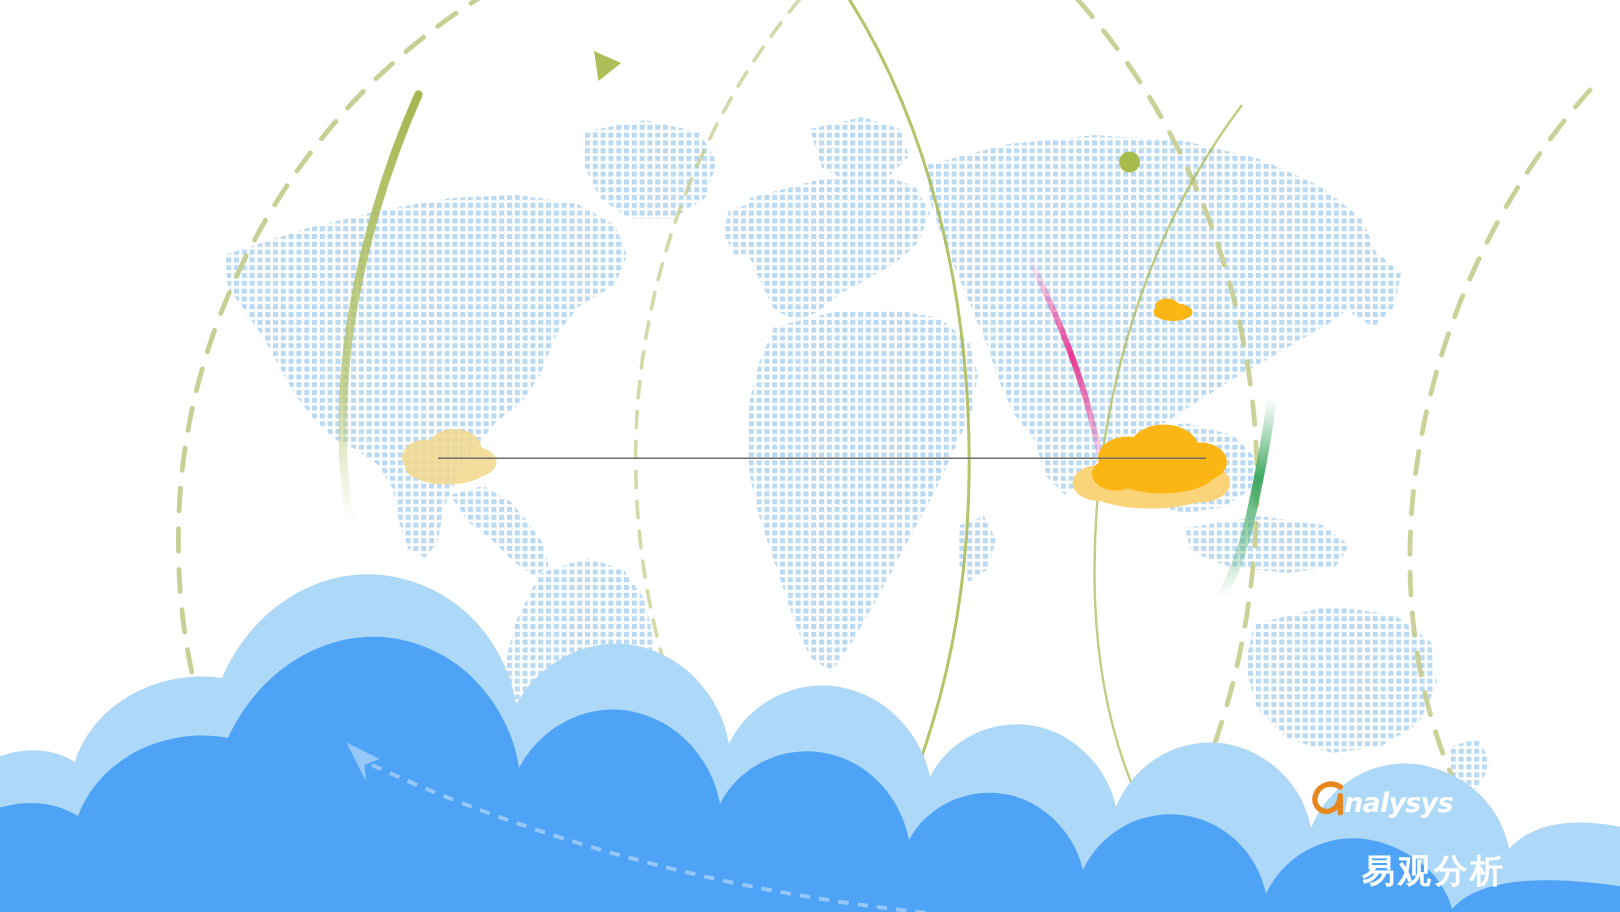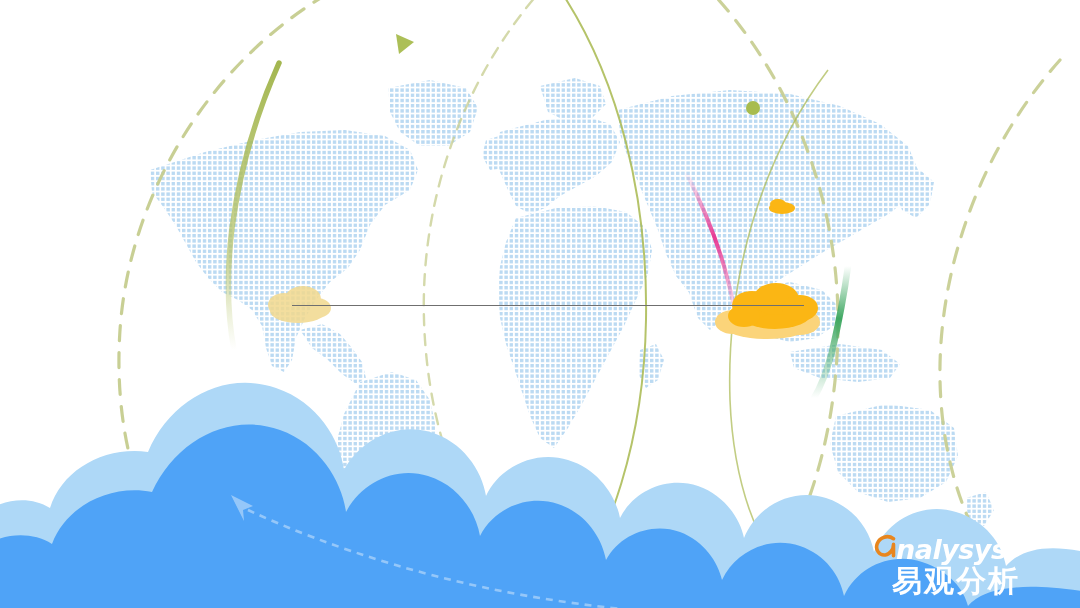--- a/index.html
+++ b/index.html
@@ -67,21 +67,21 @@
     bottom: 14px;
     z-index: 60;
     text-align: center;
     width: 190px;
   }
   #logo-wordmark {
     display: block;
     font-family: "DejaVu Sans", sans-serif;
     font-weight: 700;
     font-style: italic;
-    font-size: 27px;
+    font-size: 18px;
     line-height: 28px;
     color: #ffffff;
     letter-spacing: -0.5px;
     position: relative;
     height: 30px;
   }
   #logo-a-mark {
     position: absolute;
     left: 22px;
     top: -3px;
@@ -90,25 +90,25 @@
   }
   #logo-word-rest {
     position: absolute;
     left: 44px;
     top: 0px;
   }
   #logo-cn {
     display: block;
     font-family: "Liberation Sans", "DejaVu Sans", sans-serif;
     font-weight: 700;
-    font-size: 30px;
+    font-size: 22px;
     line-height: 26px;
     color: #ffffff;
     letter-spacing: 2px;
-    margin-top: 2px;
+    margin-top: 16px;
     padding-left: 18px;
   }
 </style>
 </head>
 <body>
 
 <div id="slide">
 
   <svg id="worldmap" viewBox="0 0 1080 608" aria-hidden="true">
     <defs>

